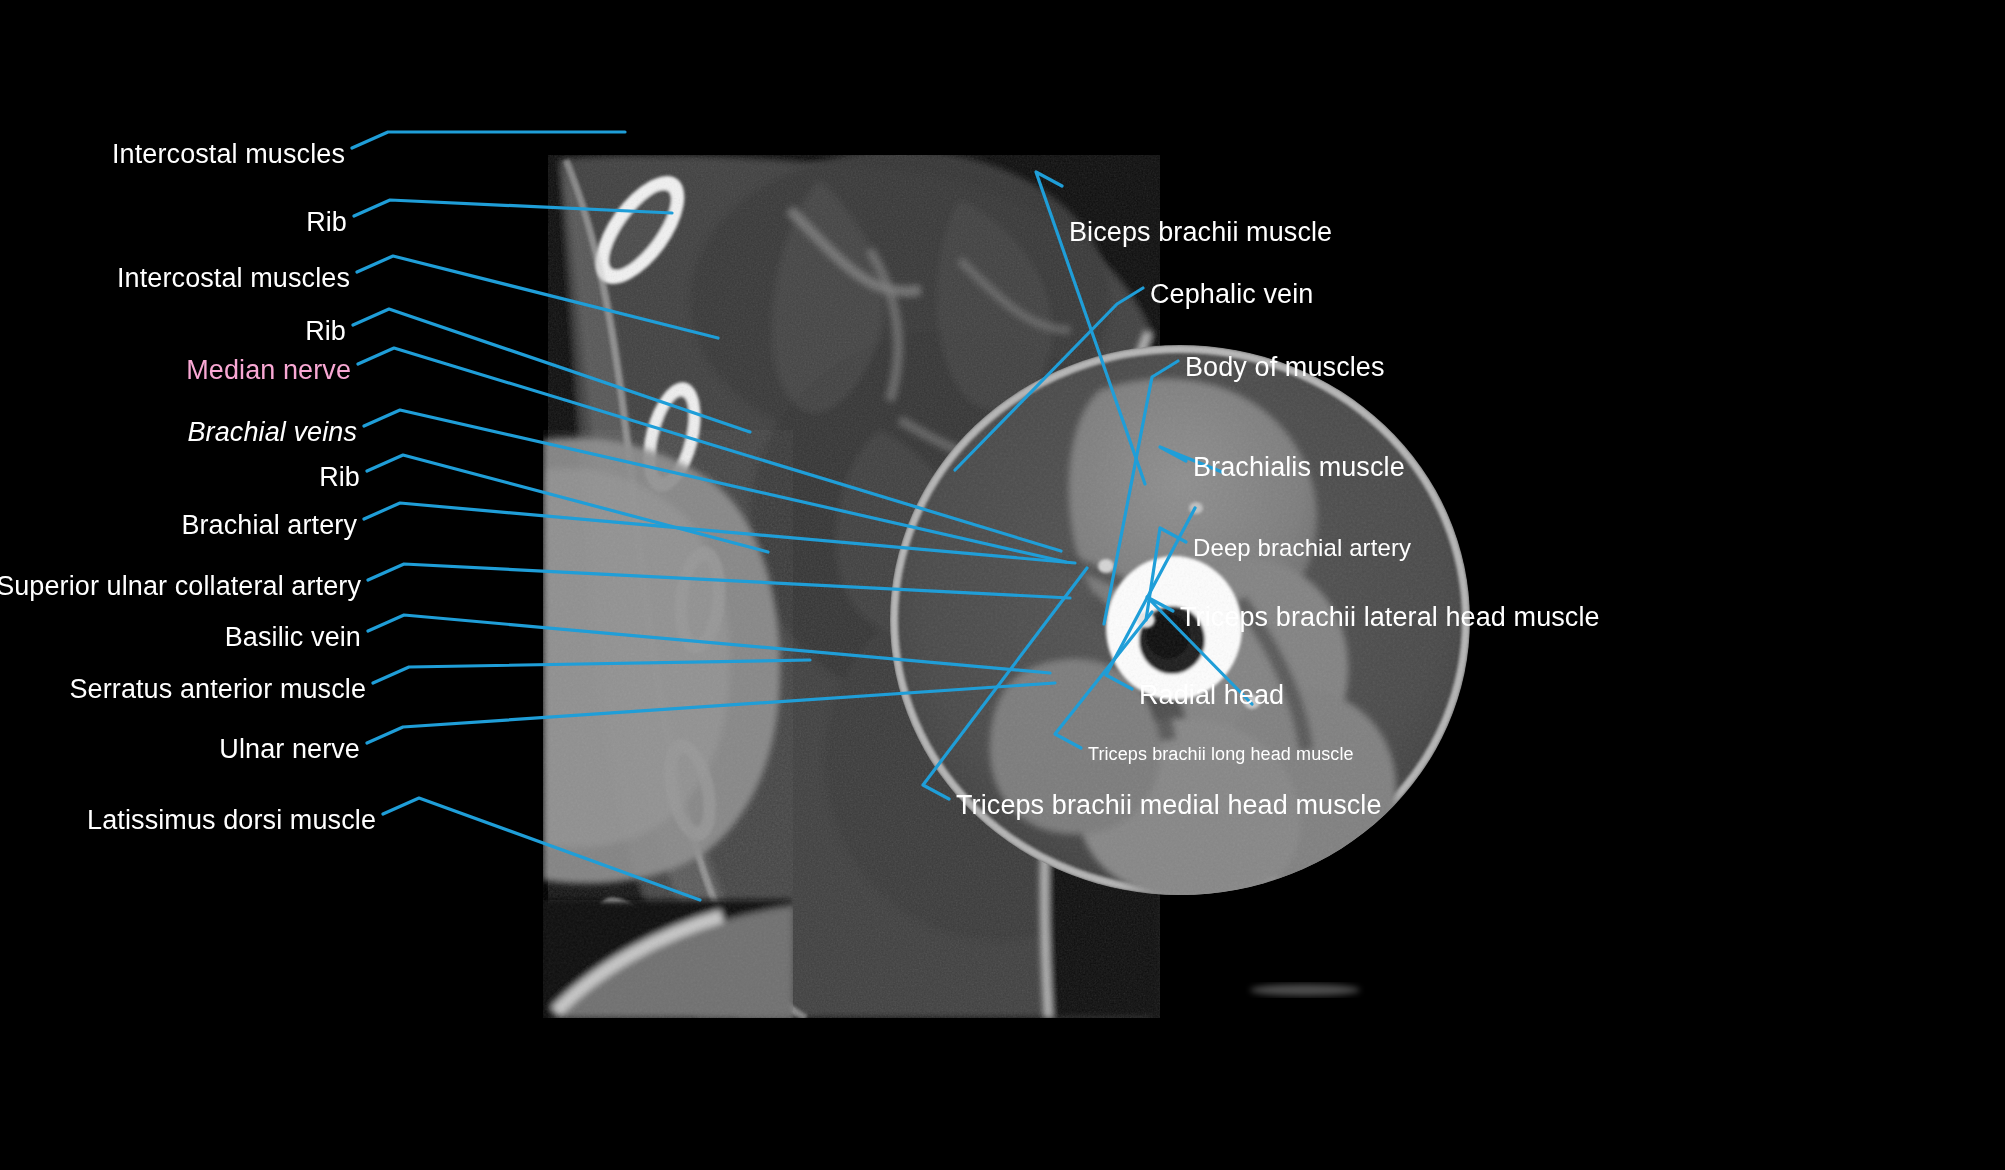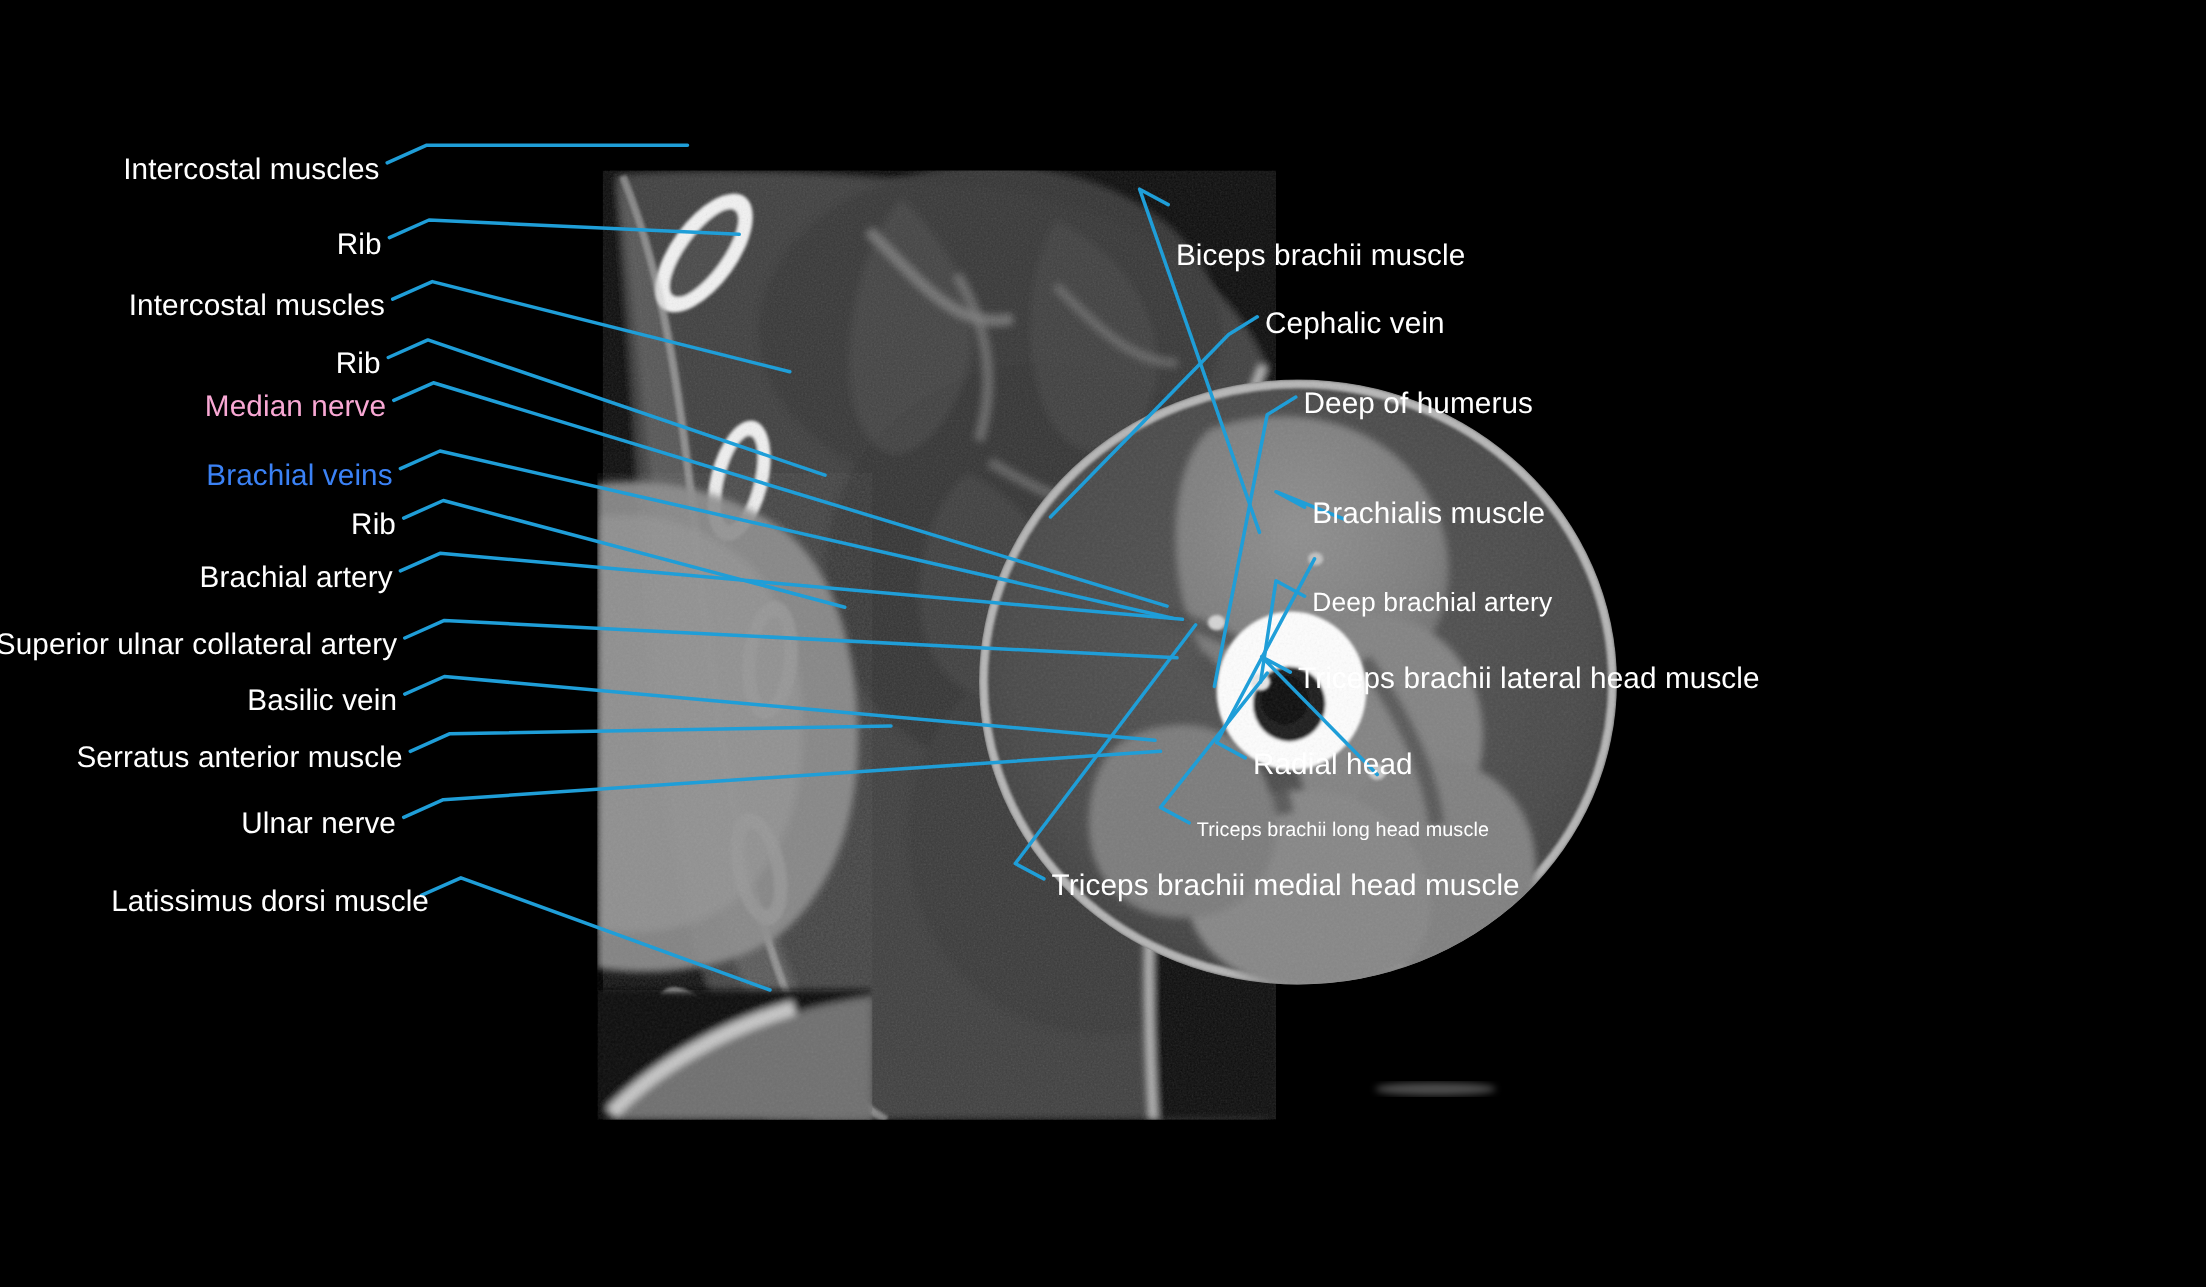--- a/index.html
+++ b/index.html
@@ -245,33 +245,33 @@
         <path d="M949,799 L923,785 L1087,568" stroke="#1f9ed8"></path>
       </g>
   </svg>
 
   <div id="labelsLeft">
       <div class="lbl l" style="left: 345px; top: 154px; color: rgb(255, 255, 255); font-size: 27px;">Intercostal muscles</div>
       <div class="lbl l" style="left: 347px; top: 222px; color: rgb(255, 255, 255); font-size: 27px;">Rib</div>
       <div class="lbl l" style="left: 350px; top: 278px; color: rgb(255, 255, 255); font-size: 27px;">Intercostal muscles</div>
       <div class="lbl l" style="left: 346px; top: 331px; color: rgb(255, 255, 255); font-size: 27px;">Rib</div>
       <div class="lbl l" style="left: 351px; top: 370px; color: #f9a8d4; font-size: 27px;">Median nerve</div>
-      <div class="lbl l" style="left: 357px; top: 432px; color: #3b82f6; font-size: 27px;">Brachial veins</div>
+      <div class="lbl l" style="left: 357px; top: 432px; color: #ffffff; font-size: 27px; font-style: italic;">Brachial veins</div>
       <div class="lbl l" style="left: 360px; top: 477px; color: rgb(255, 255, 255); font-size: 27px;">Rib</div>
       <div class="lbl l" style="left: 357px; top: 525px; color: rgb(255, 255, 255); font-size: 27px;">Brachial artery</div>
       <div class="lbl l" style="left: 361px; top: 586px; color: rgb(255, 255, 255); font-size: 27px;">Superior ulnar collateral artery</div>
       <div class="lbl l" style="left: 361px; top: 637px; color: rgb(255, 255, 255); font-size: 27px;">Basilic vein</div>
       <div class="lbl l" style="left: 366px; top: 689px; color: rgb(255, 255, 255); font-size: 27px;">Serratus anterior muscle</div>
       <div class="lbl l" style="left: 360px; top: 749px; color: rgb(255, 255, 255); font-size: 27px;">Ulnar nerve</div>
-      <div class="lbl l" style="left: 376px; top: 820px; color: rgb(255, 255, 255); font-size: 27px; margin-left: 14px;">Latissimus dorsi muscle</div>
+      <div class="lbl l" style="left: 376px; top: 820px; color: rgb(255, 255, 255); font-size: 27px;">Latissimus dorsi muscle</div>
     </div>
   <div id="labelsRight">
       <div class="lbl r" style="left: 1069px; top: 192px; color: rgb(255, 255, 255); font-size: 27px; margin-top: 40px;">Biceps brachii muscle</div>
       <div class="lbl r" style="left: 1150px; top: 294px; color: rgb(255, 255, 255); font-size: 27px;">Cephalic vein</div>
-      <div class="lbl r" style="left: 1185px; top: 367px; color: rgb(255, 255, 255); font-size: 27px;">Deep of humerus</div>
+      <div class="lbl r" style="left: 1185px; top: 367px; color: rgb(255, 255, 255); font-size: 27px;">Body of muscles</div>
       <div class="lbl r" style="left: 1193px; top: 467px; color: rgb(255, 255, 255); font-size: 27px;">Brachialis muscle</div>
       <div class="lbl r" style="left: 1193px; top: 548px; color: rgb(255, 255, 255); font-size: 24px;">Deep brachial artery</div>
       <div class="lbl r" style="left: 1180px; top: 617px; color: rgb(255, 255, 255); font-size: 27px;">Triceps brachii lateral head muscle</div>
       <div class="lbl r" style="left: 1139px; top: 695px; color: rgb(255, 255, 255); font-size: 27px;">Radial head</div>
       <div class="lbl r" style="left: 1088px; top: 754px; color: rgb(255, 255, 255); font-size: 18px;">Triceps brachii long head muscle</div>
       <div class="lbl r" style="left: 956px; top: 805px; color: rgb(255, 255, 255); font-size: 27px;">Triceps brachii medial head muscle</div>
     </div>
 
 </div>
 

